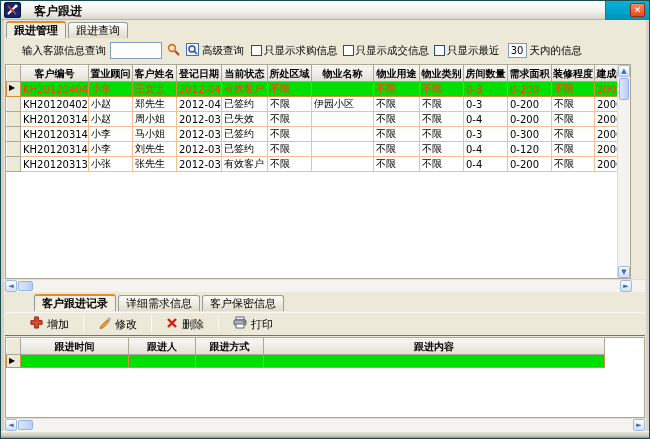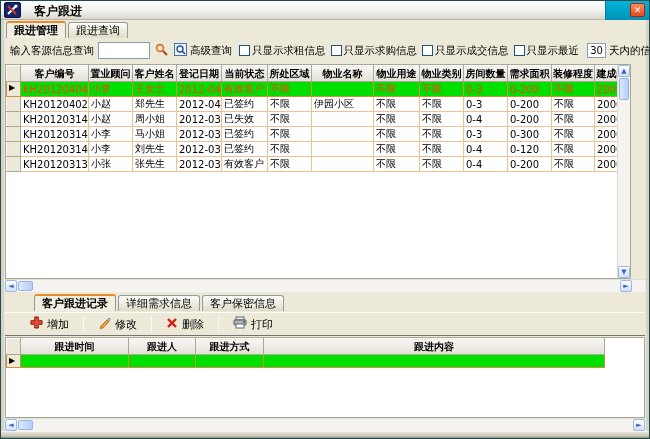--- a/index.html
+++ b/index.html
@@ -22,21 +22,21 @@
   .client{position:absolute;left:3px;right:3px;top:19px;bottom:7px;background:#ece9d8;}
   
   .tabbar{position:absolute;left:2px;top:1px;height:17px;display:flex;align-items:flex-end;}
   .tab{height:16px;line-height:15px;padding:0 7px;font-size:11px;color:#000;
     background:linear-gradient(#fdfdf9,#e0dcc8);border:1px solid #919b9c;border-bottom:none;
     border-radius:3px 3px 0 0;margin-right:2px;cursor:pointer;}
   .tab.active{height:17px;background:#f2efe2;border-top:2px solid #e68b2c;font-weight:bold;}
   
   .filter{position:absolute;left:0;top:18px;width:100%;height:25px;display:flex;
     align-items:center;font-size:10.5px;white-space:nowrap;}
-  .filter .lbl{margin-left:6px;}
+  .filter .lbl{margin-left:18px;}
   .searchbox{width:52px;height:17px;border:1px solid #7f9db9;background:#fff;
     font-size:10px;margin-left:4px;padding:0 2px;font-family:"DejaVu Sans",sans-serif;}
   .micon{margin:0 6px 0 5px;}
   .advbtn{display:flex;align-items:center;gap:3px;margin-right:7px;cursor:pointer;text-align:center;}
   .cbgroup{display:flex;align-items:center;margin-right:5px;cursor:pointer;}
   .cb{width:11px;height:11px;border:1px solid #1c5180;background:#fff;margin-right:2px;
     position:relative;flex:0 0 auto;}
   .daysbox{width:19px;height:15px;border:1px solid #7f9db9;background:#fff;font-size:10px;
     text-align:center;margin:0 3px;padding:0;font-family:"DejaVu Sans",sans-serif;}
   
@@ -115,24 +115,20 @@
         <span>
           <svg width="13" height="13" viewBox="0 0 13 13">
             <rect x="0.5" y="0.5" width="12" height="12" fill="#eef4ff" stroke="#4a6fb0"></rect>
             <circle cx="6" cy="6" r="3" fill="none" stroke="#2a4f9c" stroke-width="1.4"></circle>
             <line x1="8" y1="8" x2="11" y2="11" stroke="#2a4f9c" stroke-width="1.6"></line>
           </svg>
         </span>
         <span>高级查询</span>
       </span>
 
-      <span class="cbgroup">
-        <span class="cb"></span>
-        <span>只显示求租信息</span>
-      </span>
       <span class="cbgroup">
         <span class="cb"></span>
         <span>只显示求购信息</span>
       </span>
       <span class="cbgroup">
         <span class="cb"></span>
         <span>只显示成交信息</span>
       </span>
       <span class="cbgroup">
         <span class="cb"></span>

